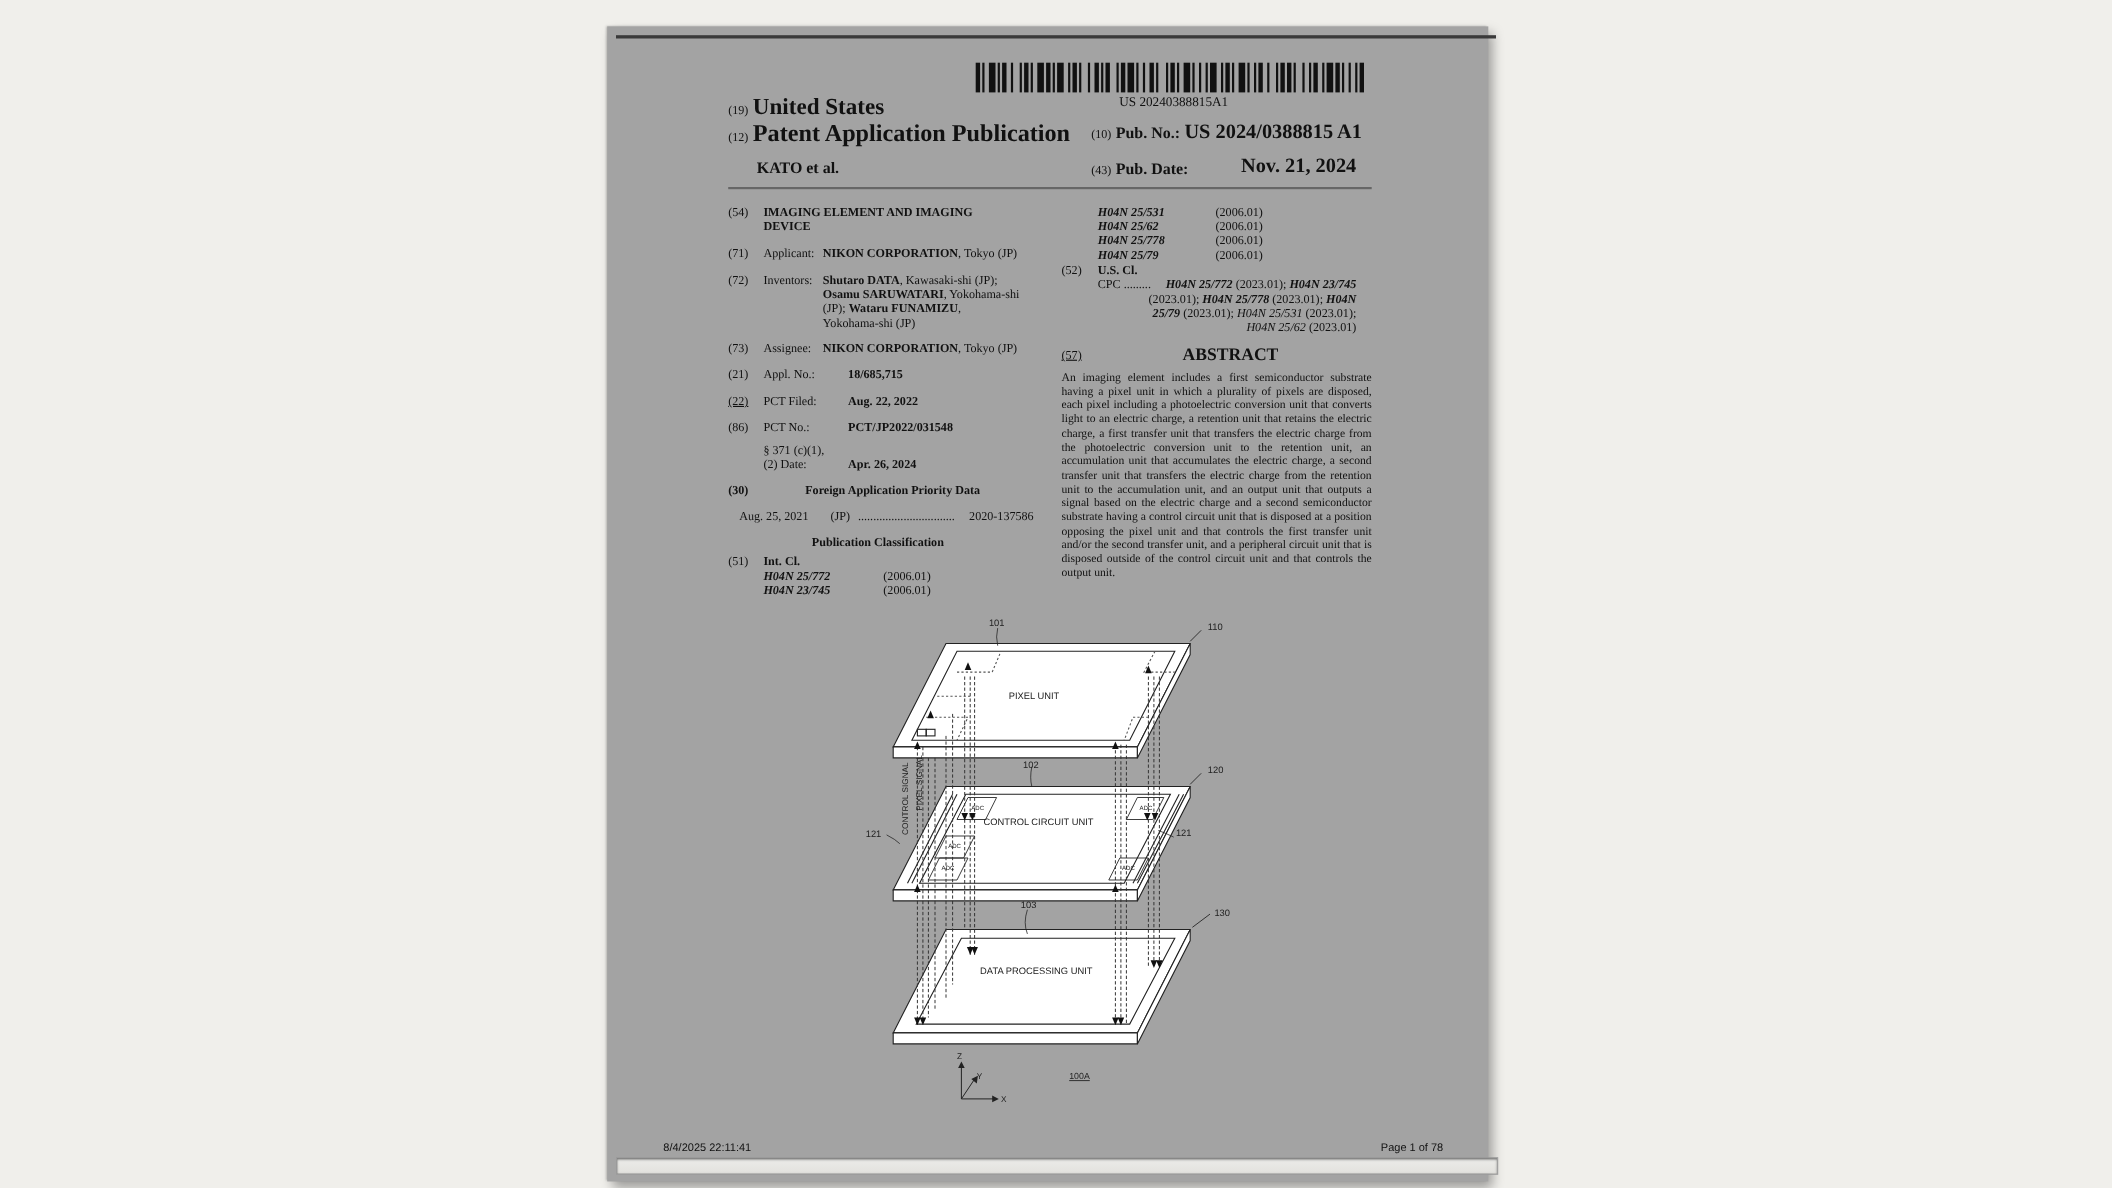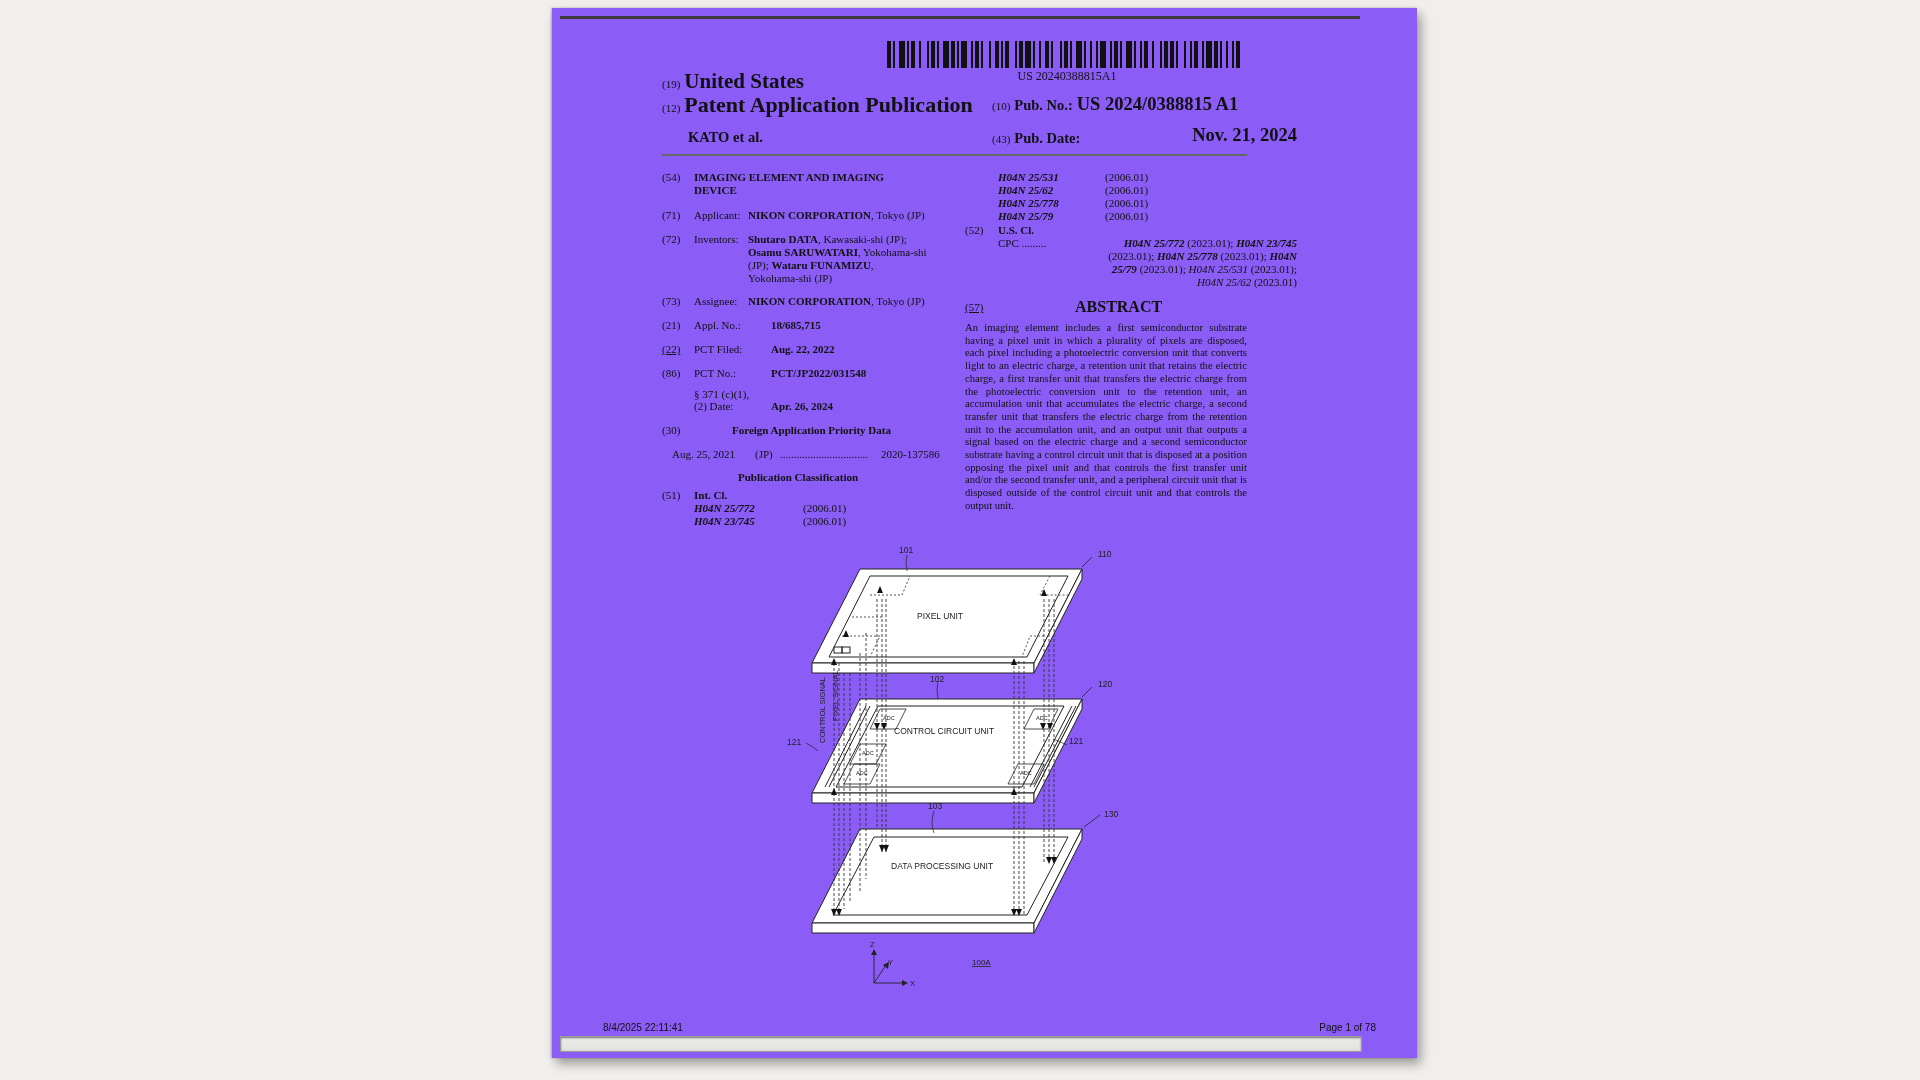--- a/index.html
+++ b/index.html
@@ -3,22 +3,22 @@
 <meta charset="utf-8">
 <style>
   html, body { margin:0; padding:0; }
   body {
     width:1920px; height:1080px; overflow:hidden; position:relative;
     background:#f0efeb;
     font-family:"Liberation Serif", serif;
     color:#111;
   }
   .page {
-    position:absolute; left:552px; top:8px; width:865px; height:1050px;
-    background:#8b5cf6;
+    position:absolute; left:552px; top:24px; width:801px; height:1050px;
+    background:#a3a3a3;
     box-shadow: 4px 6px 10px rgba(0,0,0,0.35), -1px 0 2px rgba(0,0,0,0.25);
   }
   .top-rule { position:absolute; left:8px; top:8px; width:800px; height:3px; background:#3a3a3a; }
   .abs { position:absolute; white-space:nowrap; }
   .barcode { position:absolute; left:335px; top:33px; width:360px; height:27px; display:flex; align-items:stretch; }
   .barcode span { display:block; height:100%; background:#111; }
   .barcode-text { position:absolute; left:335px; top:61px; width:360px; text-align:center; font-size:12px; }
   .num { font-size:11px; }
   .big { font-weight:bold; font-size:22px; }
   .bold { font-weight:bold; }
@@ -212,21 +212,21 @@
   <div class="row" style="left:142px;top:335px;">PCT Filed:</div>
   <div class="row bold" style="left:219px;top:335px;">Aug. 22, 2022</div>
 
   <div class="row" style="left:110px;top:359px;">(86)</div>
   <div class="row" style="left:142px;top:359px;">PCT No.:</div>
   <div class="row bold" style="left:219px;top:359px;">PCT/JP2022/031548</div>
   <div class="row" style="left:142px;top:380px;">§ 371 (c)(1),</div>
   <div class="row" style="left:142px;top:392px;text-align:center;">(2) Date:</div>
   <div class="row bold" style="left:219px;top:392px;">Apr. 26, 2024</div>
 
-  <div class="row" style="left:110px;top:416px;">(30)</div>
+  <div class="row" style="left:110px;top:416px;font-weight:bold;">(30)</div>
   <div class="row bold" style="left:180px;top:416px;">Foreign Application Priority Data</div>
   <div class="row" style="left:120px;top:440px;">Aug. 25, 2021</div>
   <div class="row" style="left:203px;top:440px;">(JP)</div>
   <div class="row" style="left:228px;top:440px;">................................</div>
   <div class="row" style="left:329px;top:440px;">2020-137586</div>
 
   <div class="row bold" style="left:186px;top:463px;">Publication Classification</div>
   <div class="row" style="left:110px;top:481px;">(51)</div>
   <div class="row bold" style="left:142px;top:481px;">Int. Cl.</div>
   <div class="row ital" style="left:142px;top:494px;">H04N 25/772</div>

